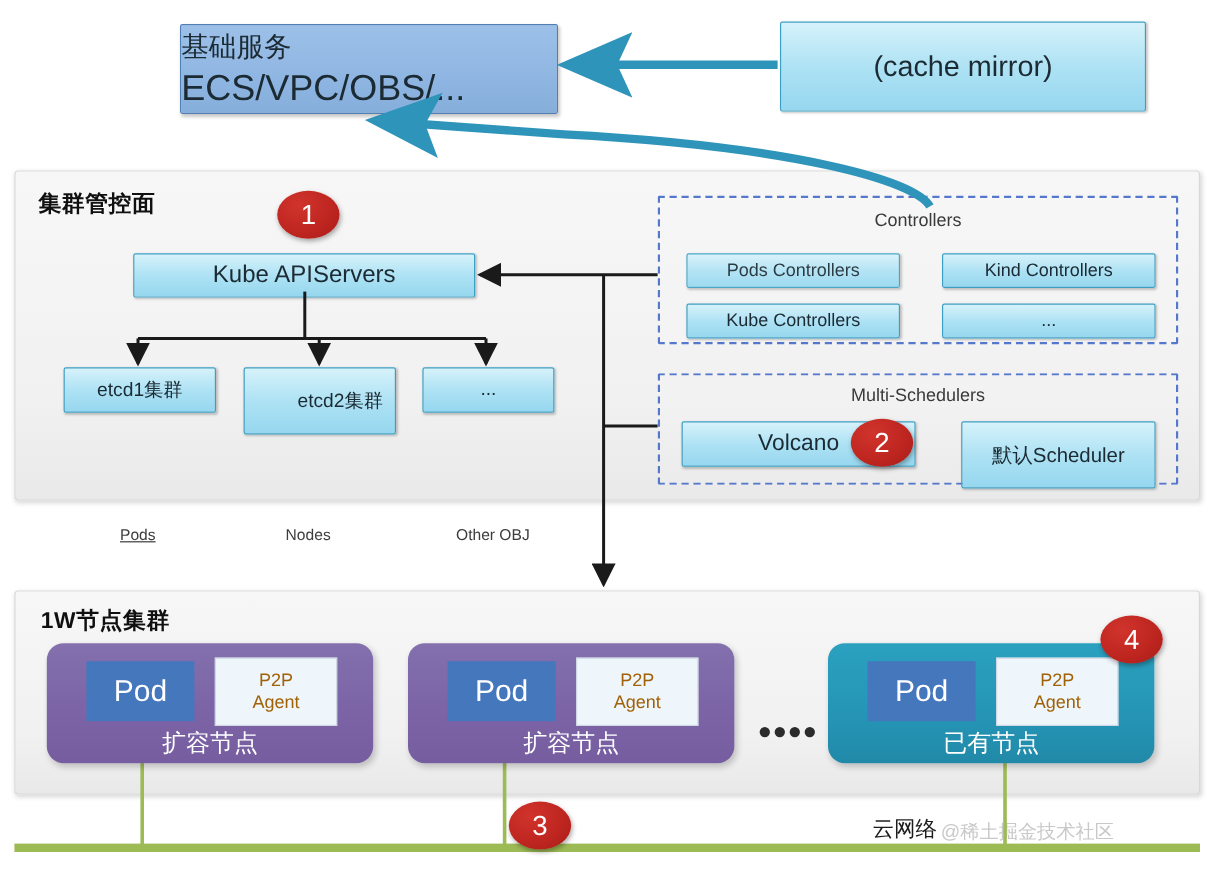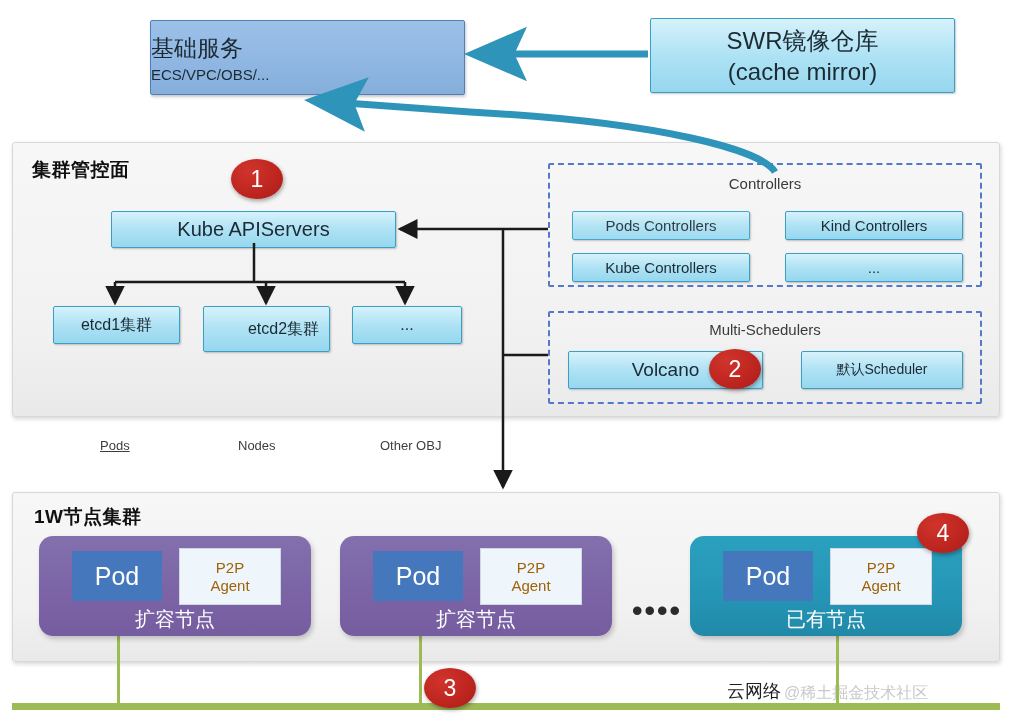--- a/index.html
+++ b/index.html
@@ -183,42 +183,41 @@
 
     <path d="M 254,243 L 254,282" stroke="#1a1a1a" stroke-width="2.5" fill="none"></path>
     <path d="M 115,282 L 405,282" stroke="#1a1a1a" stroke-width="2.5" fill="none"></path>
     <path d="M 115,282 L 115,303" stroke="#1a1a1a" stroke-width="2.5" fill="none" marker-end="url(#blackArrow)"></path>
     <path d="M 266,282 L 266,303" stroke="#1a1a1a" stroke-width="2.5" fill="none" marker-end="url(#blackArrow)"></path>
     <path d="M 405,282 L 405,303" stroke="#1a1a1a" stroke-width="2.5" fill="none" marker-end="url(#blackArrow)"></path>
   </svg>
 
   <div class="abs blue-box" style="left:150px; top:20px; width:315px; height:75px; flex-direction:column; gap:2px;">
     <div style="font-size:23px;">基础服务</div>
-    <div style="font-size:15px;">ECS/VPC/OBS/...</div>
+    <div style="font-size:30px;">ECS/VPC/OBS/...</div>
   </div>
 
   <div class="abs cyan-box" style="left:650px; top:18px; width:305px; height:75px; flex-direction:column; gap:1px;">
-    <div style="font-size:24px;">SWR镜像仓库</div>
     <div style="font-size:24px;">(cache mirror)</div>
   </div>
 
   <div class="abs panel" style="left:12px; top:142px; width:988px; height:275px;"></div>
 
   <div class="abs section-title" style="left:32px; top:157px;">集群管控面</div>
 
   <div class="badge" style="left:231px; top:159px;">1</div>
 
   <div class="abs cyan-box" style="left:111px; top:211px; width:285px; height:37px; font-size:20px;align-items:center;">
     <span>Kube APIServers</span>
   </div>
 
   <div class="abs cyan-box" style="left:53px; top:306px; width:127px; height:38px; font-size:16px;">
     <span>etcd1集群</span>
   </div>
-  <div class="abs cyan-box" style="left:203px; top:306px; width:127px; height:46px; font-size:16px;padding-left:34px;">
+  <div class="abs cyan-box" style="left:203px; top:306px; width:127px; height:56px; font-size:16px;padding-left:34px;">
     <span>etcd2集群</span>
   </div>
   <div class="abs cyan-box" style="left:352px; top:306px; width:110px; height:38px; font-size:16px;">
     <span>...</span>
   </div>
 
   <div class="abs cyan-box" style="left:572px; top:211px; width:178px; height:29px; font-size:15px;">
     <span>Pods Controllers</span>
   </div>
   <div class="abs dashed-group" style="left:548px; top:163px; width:434px; height:124px;">
@@ -234,21 +233,21 @@
     <span>...</span>
   </div>
 
   <div class="abs dashed-group" style="left:548px; top:311px; width:434px; height:93px;">
     <div class="group-title" style="top:8px;">Multi-Schedulers</div>
   </div>
   <div class="abs cyan-box" style="left:568px; top:351px; width:195px; height:38px; font-size:19px;">
     <span>Volcano</span>
   </div>
   <div class="badge" style="left:709px; top:349px;">2</div>
-  <div class="abs cyan-box" style="left:801px; top:351px; width:162px; height:38px; font-size:14px;">
+  <div class="abs cyan-box" style="left:801px; top:351px; width:162px; height:56px; font-size:17px;">
     <span>默认Scheduler</span>
   </div>
 
   <div class="abs small-label" style="left:100px; top:438px;text-decoration:underline;">Pods</div>
   <div class="abs small-label" style="left:238px; top:438px;">Nodes</div>
   <div class="abs small-label" style="left:380px; top:438px;">Other OBJ</div>
 
   <div class="abs panel" style="left:12px; top:492px; width:988px; height:170px;"></div>
 
   <div class="abs section-title" style="left:34px; top:504px;">1W节点集群</div>

